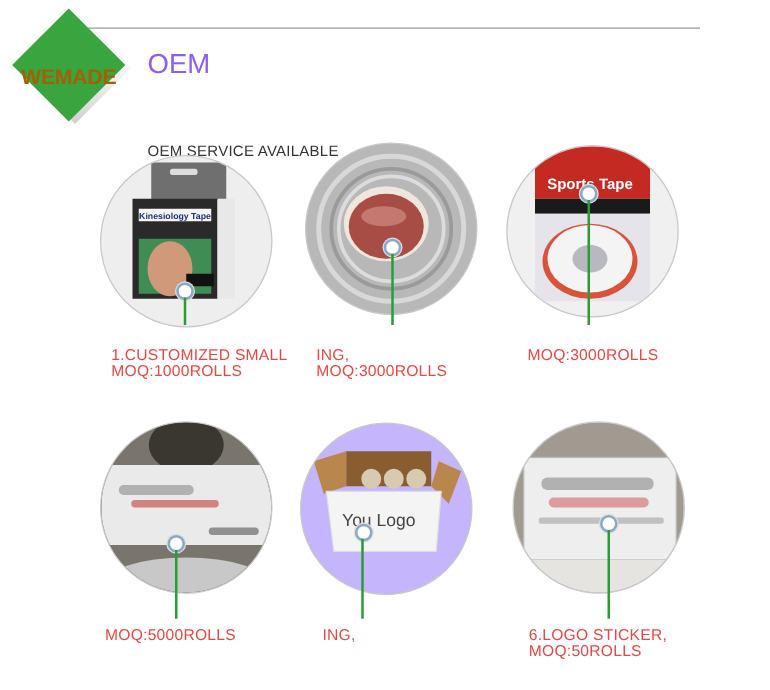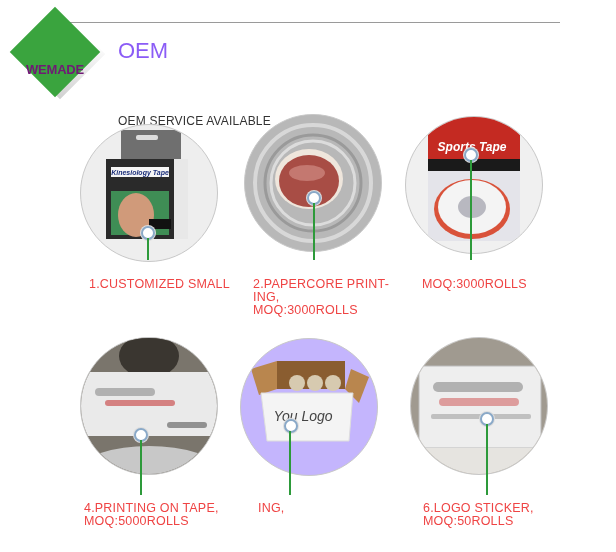--- a/index.html
+++ b/index.html
@@ -1,23 +1,23 @@
 <!DOCTYPE html>
 <html><head>
   <meta charset="utf-8">
   <style>
     html, body { margin: 0; padding: 0; background: #ffffff; }
     body { width: 616px; height: 552px; position: relative; overflow: hidden; font-family: "Liberation Sans", sans-serif; }
     .topline { position: absolute; left: 70px; top: 22px; width: 490px; height: 1px; background: #9a9a9a; }
     .badge-shadow { position: absolute; left: 28px; top: 22px; width: 64px; height: 64px; background: linear-gradient(135deg, rgba(0,0,0,0) 40%, rgba(120,120,120,0.35) 100%); transform: rotate(45deg); }
     .badge { position: absolute; left: 23px; top: 20px; width: 64px; height: 64px; background: #3aa43e; transform: rotate(45deg); }
-    .badge-text { position: absolute; left: 10px; top: 52px; width: 90px; text-align: center; color: #701a75; font-weight: bold; font-size: 13px; letter-spacing: -0.2px; margin-top: 10px; }
+    .badge-text { position: absolute; left: 10px; top: 52px; width: 90px; text-align: center; color: #a16207; font-weight: bold; font-size: 17px; letter-spacing: -0.2px; }
     .title { position: absolute; left: 118px; top: 38px; font-size: 22px; color: #8b5cf6; }
     .subtitle { position: absolute; left: 118px; top: 71px; font-size: 12px; color: #333; letter-spacing: 0.2px; margin-top: 43px; }
-    .circle { position: absolute; width: 136px; height: 136px; border-radius: 50%; border: 1px solid #c8c8c8; overflow: hidden; background: #f2f2f2; font-style: italic; }
+    .circle { position: absolute; width: 136px; height: 136px; border-radius: 50%; border: 1px solid #c8c8c8; overflow: hidden; background: #f2f2f2; }
     .circle .ph { position: absolute; inset: 0; }
     .dot { position: absolute; width: 10px; height: 10px; border-radius: 50%; background: #fff; border: 2px solid #8aa9c8; box-shadow: 0 0 0 1px #ddd; }
     .stem { position: absolute; width: 2px; background: #2d9a3a; }
     .label { position: absolute; font-size: 12.5px; line-height: 13px; color: #ef4444; text-transform: uppercase; letter-spacing: 0.2px; }
     .label div { white-space: nowrap; }
   </style>
 </head>
 <body>
 
 <div class="topline"></div>
@@ -37,37 +37,37 @@
     <text x="59" y="50" font-size="7" text-anchor="middle" fill="#1c2f7a" font-family="Liberation Sans, sans-serif" font-weight="bold">Kinesiology Tape</text>
     <rect x="30" y="66" width="58" height="44" fill="#3f8d55"></rect>
     <ellipse cx="55" cy="90" rx="18" ry="22" fill="#d09a7a"></ellipse>
     <rect x="68" y="94" width="22" height="10" fill="#111"></rect>
   </svg>
 </div>
 <div class="dot" style="left:141px;top:226px;"></div>
 <div class="stem" style="left:147px;top:238px;height:22px;"></div>
 <div class="label" style="left:89px;top:278px;">
   <div>1.CUSTOMIZED SMALL</div>
+    <div>MOQ:1000ROLLS</div>
 </div>
 
 <div class="circle" style="left:244px;top:114px;background:#bdbdbd;">
   <svg class="ph" viewBox="0 0 136 136">
     <circle cx="68" cy="68" r="68" fill="#b8b8b8"></circle>
     <circle cx="68" cy="68" r="58" fill="none" stroke="#d8d8d8" stroke-width="4"></circle>
     <circle cx="68" cy="68" r="48" fill="none" stroke="#9a9a9a" stroke-width="3"></circle>
     <circle cx="68" cy="68" r="42" fill="none" stroke="#dcdcdc" stroke-width="3"></circle>
     <ellipse cx="64" cy="64" rx="34" ry="30" fill="#efe6dc"></ellipse>
     <ellipse cx="64" cy="66" rx="30" ry="26" fill="#a84d45"></ellipse>
     <ellipse cx="62" cy="58" rx="18" ry="8" fill="#c47870"></ellipse>
   </svg>
 </div>
 <div class="dot" style="left:307px;top:191px;"></div>
 <div class="stem" style="left:313px;top:203px;height:57px;"></div>
 <div class="label" style="left:253px;top:278px;">
-  <div>2.PAPERCORE PRINT-</div>
     <div>ING,</div>
     <div>MOQ:3000ROLLS</div>
 </div>
 
 <div class="circle" style="left:405px;top:116px;background:#f0f0f0;">
   <svg class="ph" viewBox="0 0 136 136">
     <rect x="22" y="0" width="92" height="42" fill="#c42a22"></rect>
     <text x="66" y="34" font-size="12" text-anchor="middle" fill="#fff" font-weight="bold" font-family="Liberation Sans, sans-serif">Sports Tape</text>
     <rect x="22" y="42" width="92" height="12" fill="#1a1a1a"></rect>
     <rect x="22" y="54" width="92" height="70" fill="#e4e4ea"></rect>
@@ -89,21 +89,20 @@
     <rect x="0" y="34" width="136" height="64" fill="#eaeaea"></rect>
     <rect x="14" y="50" width="60" height="8" rx="4" fill="#8a8a8a" opacity="0.6"></rect>
     <rect x="24" y="62" width="70" height="6" rx="3" fill="#c53a3a" opacity="0.6"></rect>
     <rect x="86" y="84" width="40" height="6" rx="3" fill="#555" opacity="0.6"></rect>
     <ellipse cx="68" cy="130" rx="66" ry="22" fill="#c8c8c8"></ellipse>
   </svg>
 </div>
 <div class="dot" style="left:134px;top:428px;"></div>
 <div class="stem" style="left:140px;top:440px;height:55px;"></div>
 <div class="label" style="left:84px;top:502px;">
-  <div>4.PRINTING ON TAPE,</div>
     <div>MOQ:5000ROLLS</div>
 </div>
 
 <div class="circle" style="left:240px;top:338px;background:#c4b5fd;">
   <svg class="ph" viewBox="0 0 136 136">
     <polygon points="10,30 36,22 36,50 18,56" fill="#b9864e"></polygon>
     <polygon points="110,30 128,38 118,64 104,50" fill="#b9864e"></polygon>
     <polygon points="36,22 104,22 104,50 36,50" fill="#8a5d30"></polygon>
     <circle cx="56" cy="44" r="8" fill="#d7cab0"></circle>
     <circle cx="74" cy="44" r="8" fill="#d7cab0"></circle>

